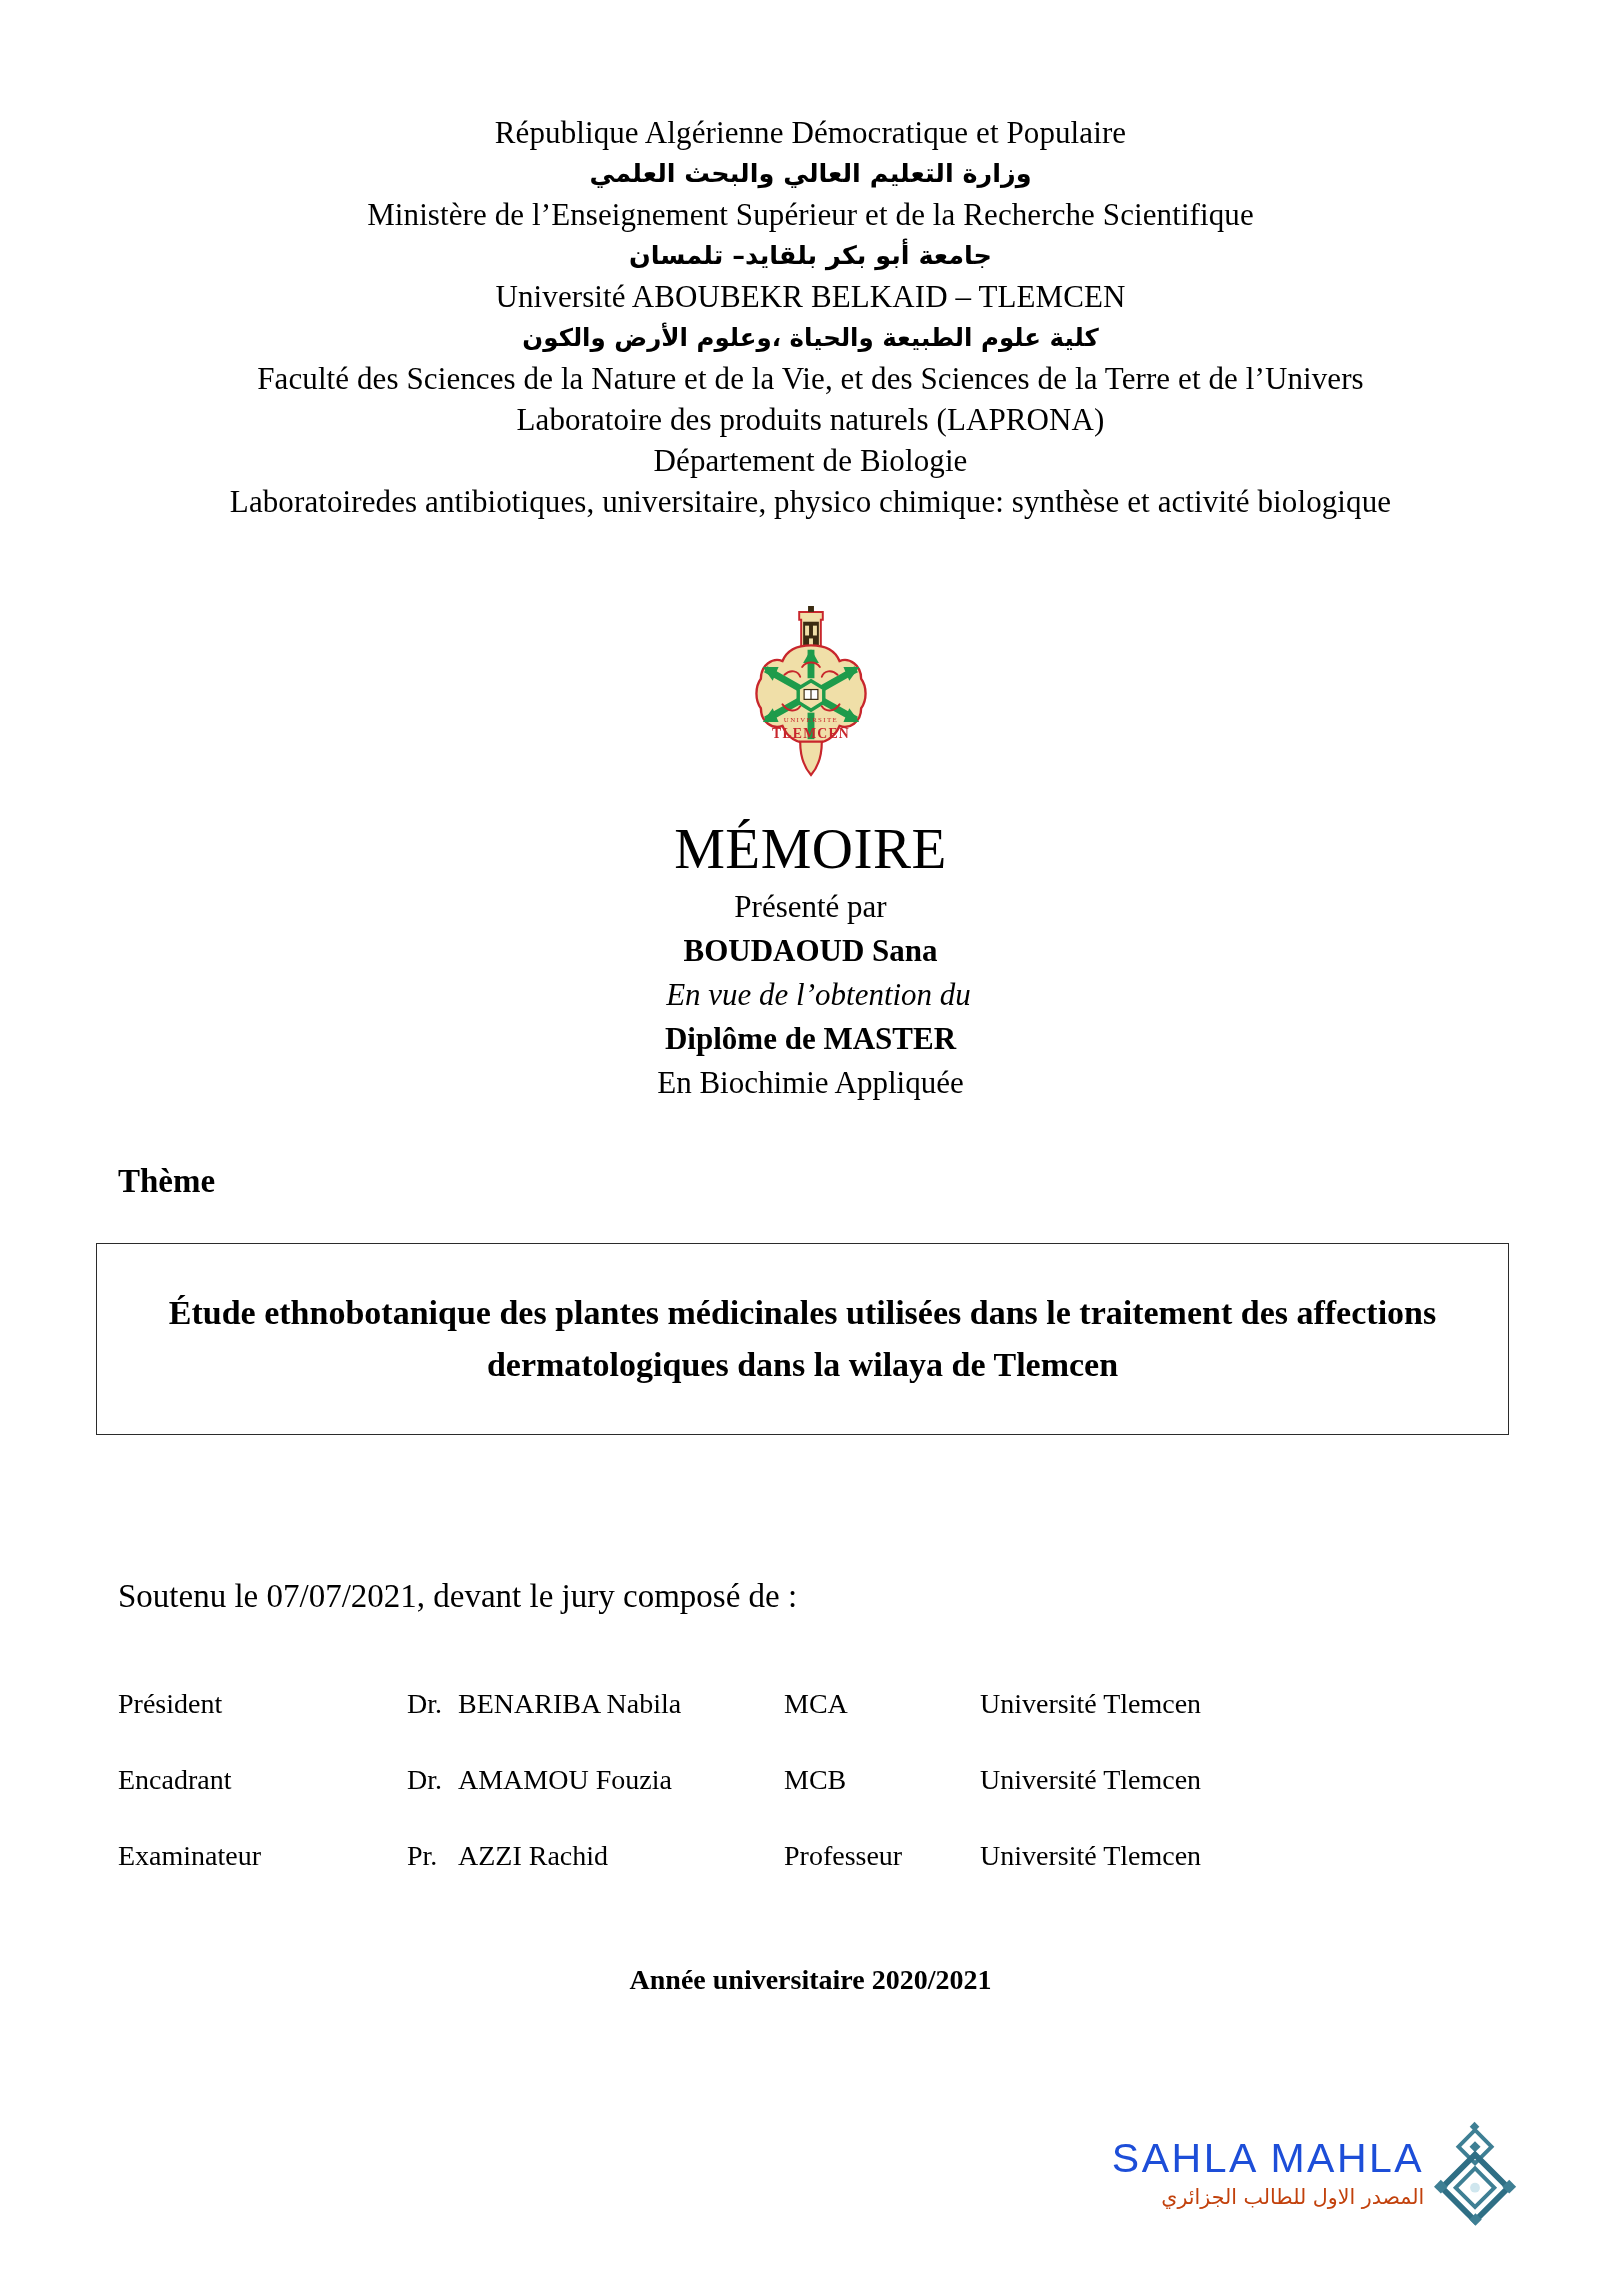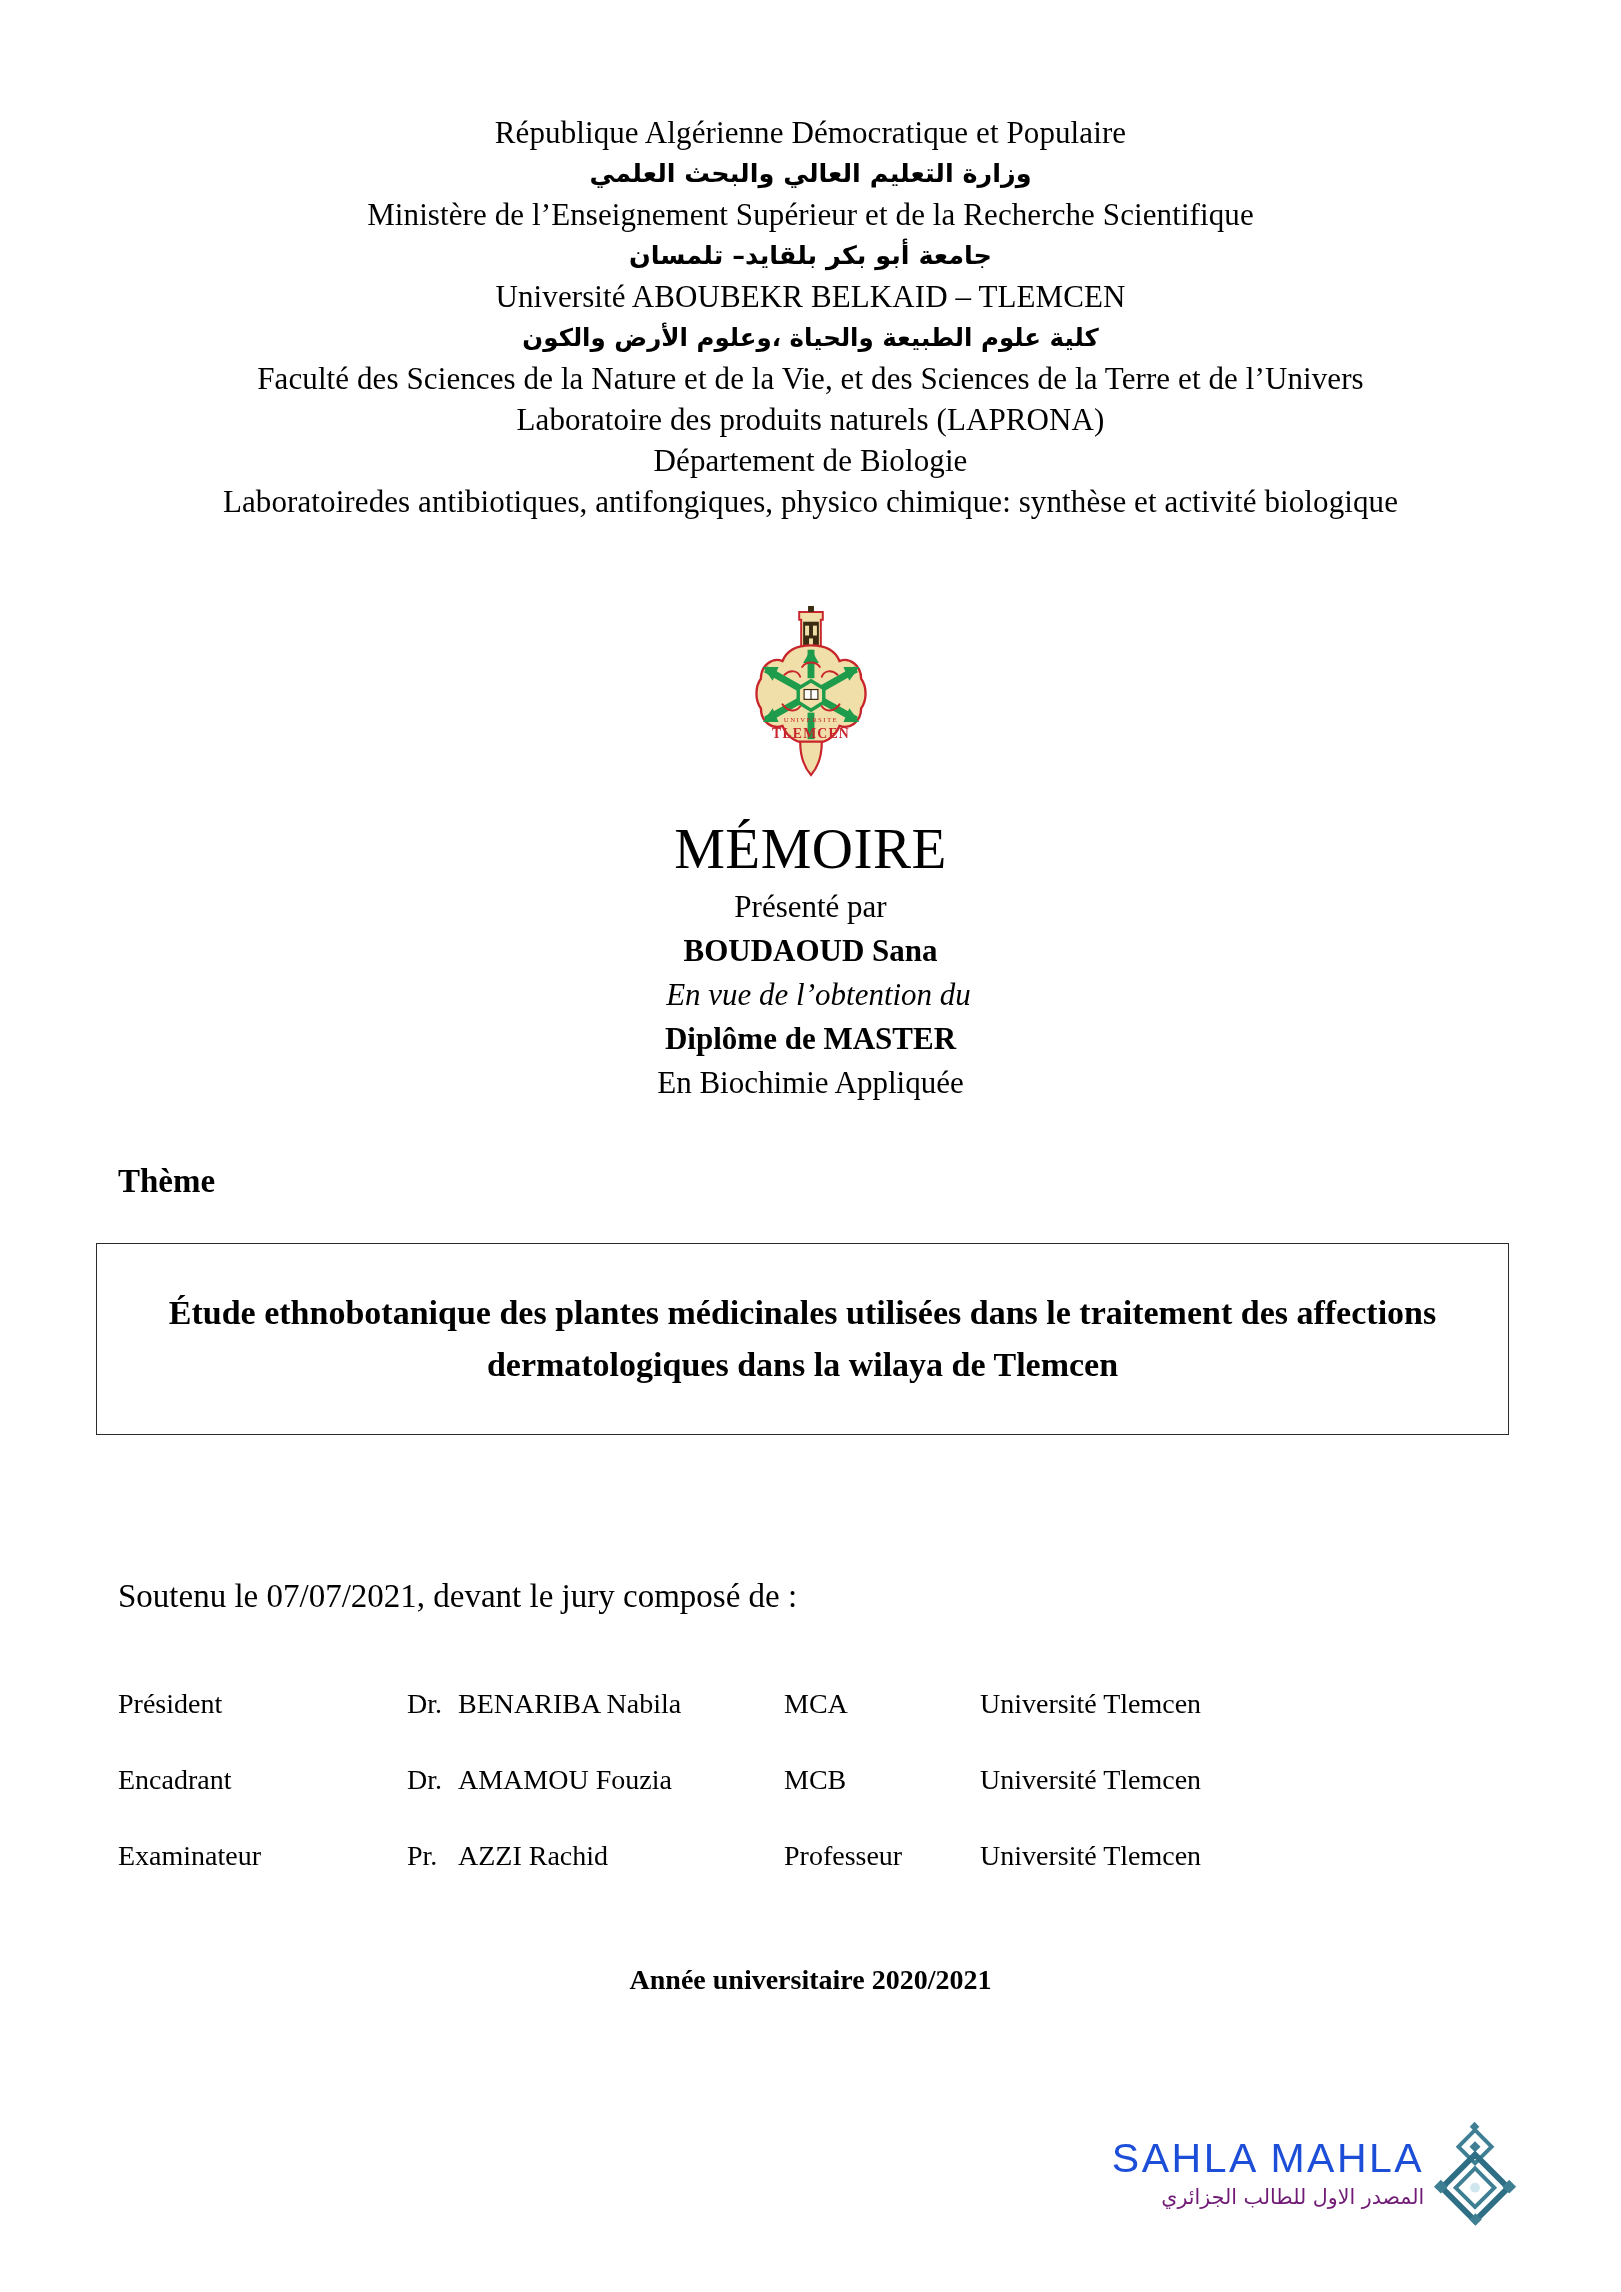--- a/index.html
+++ b/index.html
@@ -184,21 +184,21 @@
     font-family: "Liberation Sans", "DejaVu Sans", sans-serif;
     font-size: 41px;
     letter-spacing: 2.5px;
     color: #1d4ed8;
     line-height: 45px;
     font-weight: 400;
   }
   .wm-sub {
     font-family: "DejaVu Sans", "Liberation Sans", sans-serif;
     font-size: 20.6px;
-    color: #701a75;
+    color: #c2410c;
     line-height: 29px;
     direction: rtl;
     margin-top: 2px;
     white-space: nowrap;
   }
   .wm-mark {
     margin-left: 9.8px;
     width: 84px;
     height: 106px;
   }
@@ -211,21 +211,21 @@
   <div class="header">
     <div class="hline">République Algérienne Démocratique et Populaire</div>
     <div class="arabic">وزارة التعليم العالي والبحث العلمي</div>
     <div class="hline">Ministère de l’Enseignement Supérieur et de la Recherche Scientifique</div>
     <div class="arabic">جامعة أبو بكر بلقايد– تلمسان</div>
     <div class="hline">Université ABOUBEKR BELKAID – TLEMCEN</div>
     <div class="arabic small">كلية علوم الطبيعة والحياة ،وعلوم الأرض والكون</div>
     <div class="hline">Faculté des Sciences de la Nature et de la Vie, et des Sciences de la Terre et de l’Univers</div>
     <div class="hline">Laboratoire des produits naturels (LAPRONA)</div>
     <div class="hline">Département de Biologie</div>
-    <div class="hline wrap">Laboratoiredes antibiotiques, antifongiques, physico chimique: synthèse et activité biologique</div>
+    <div class="hline wrap">Laboratoiredes antibiotiques, universitaire, physico chimique: synthèse et activité biologique</div>
   </div>
 
   <div class="logo-wrap">
     <svg class="logo" viewBox="0 0 122 175">
 
       <path d="M49 6 L73 6 L73 14 L71 14 L71 46 L51 46 L51 14 L49 14 Z" fill="#F0DFA8" stroke="#C8262C" stroke-width="2"></path>
       <rect x="53" y="16" width="16" height="28" fill="#3B2B12"></rect>
       <rect x="55" y="20" width="4" height="10" fill="#F0DFA8"></rect>
       <rect x="63" y="20" width="4" height="10" fill="#F0DFA8"></rect>
       <rect x="59" y="33" width="4" height="11" fill="#F0DFA8"></rect>

